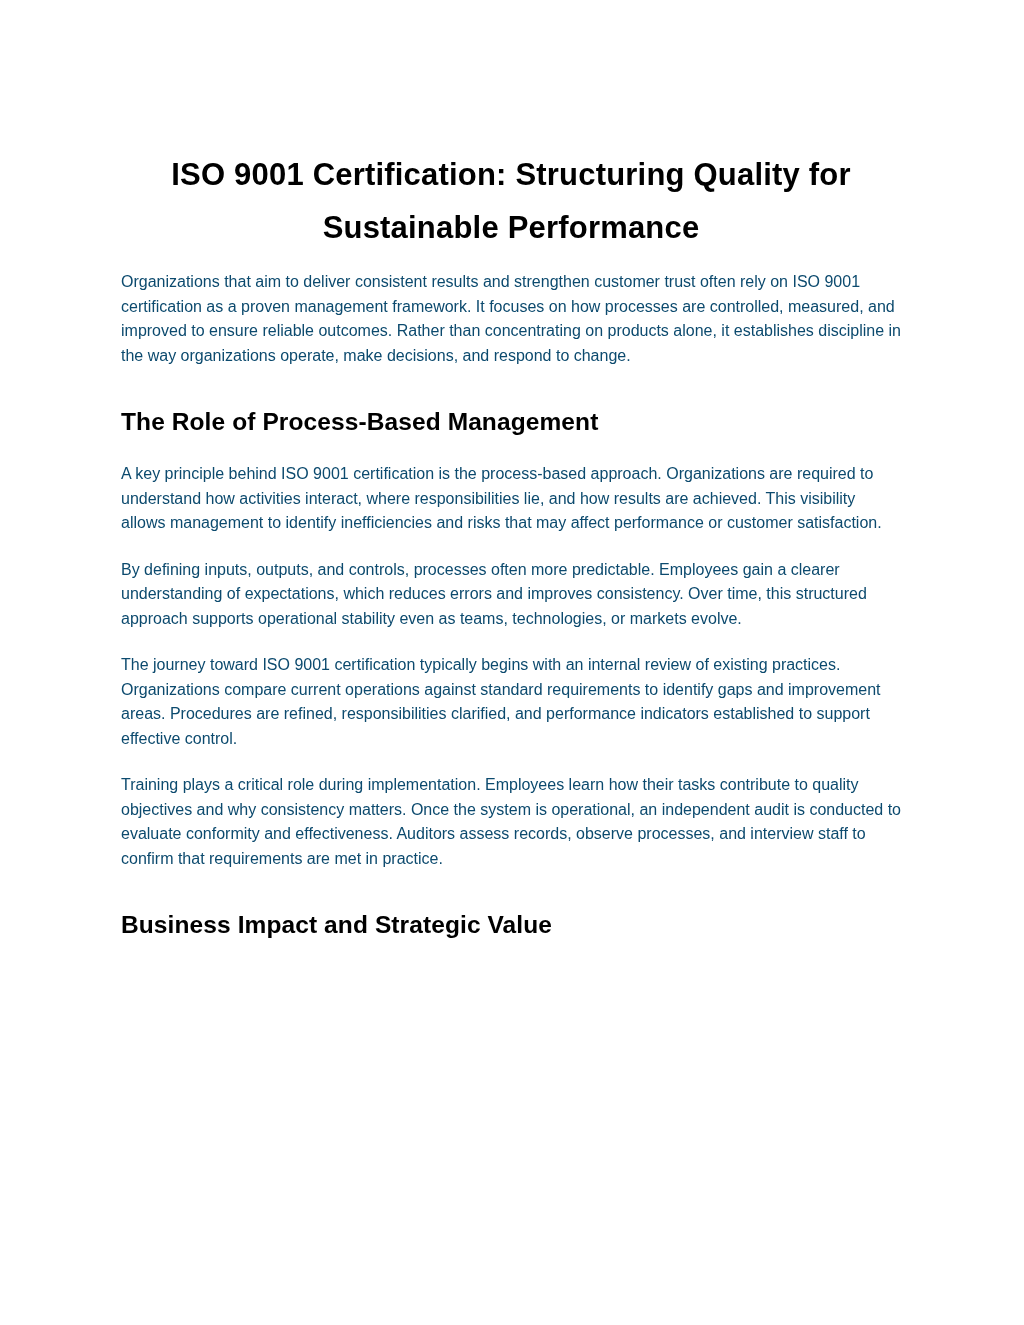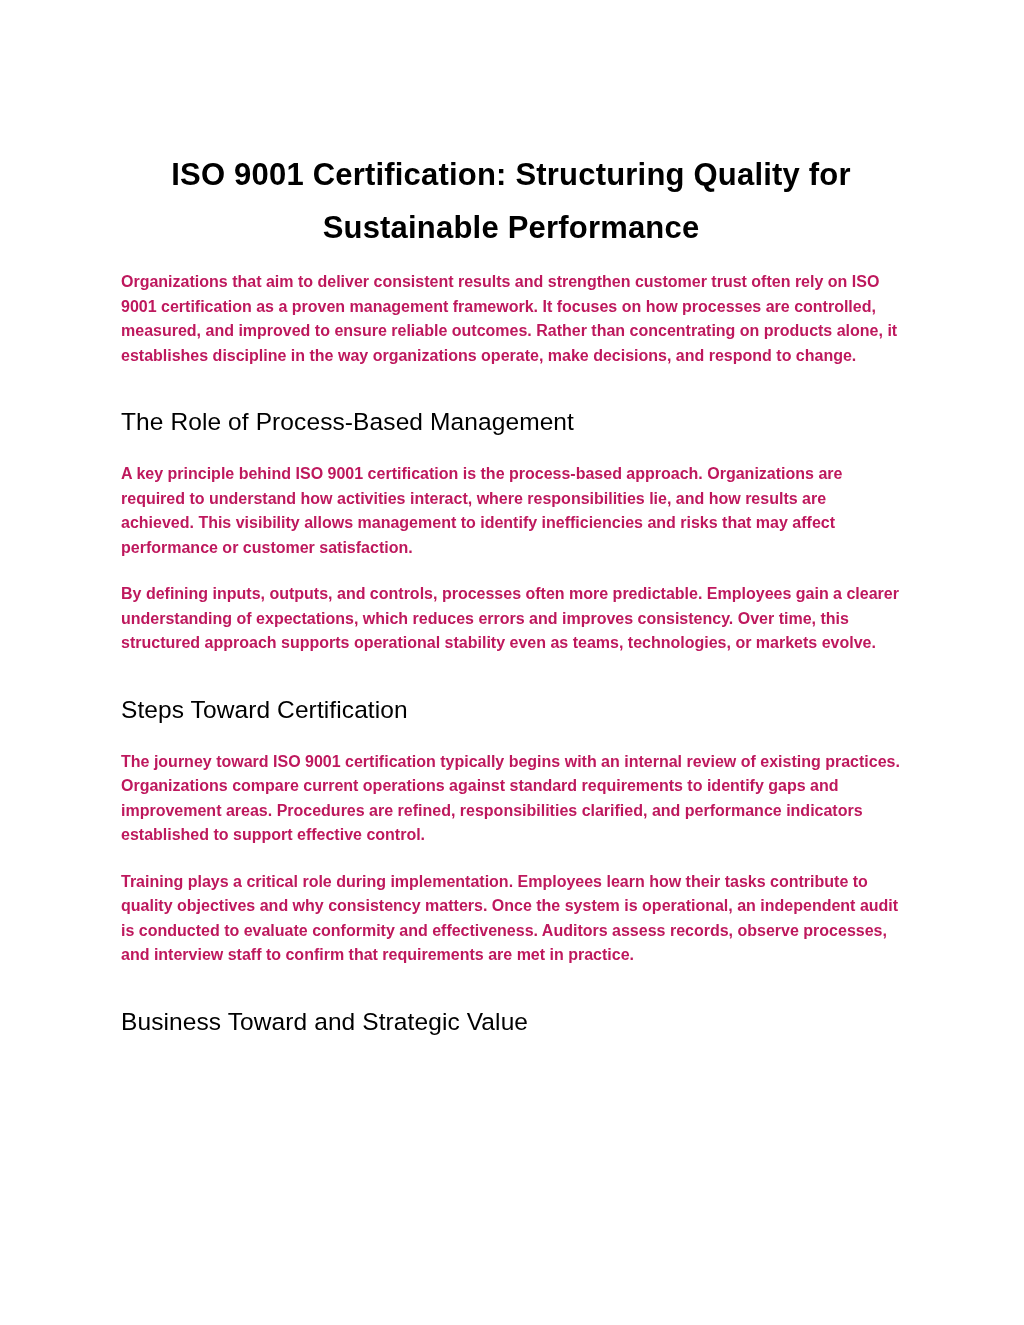--- a/index.html
+++ b/index.html
@@ -24,28 +24,28 @@
     font-weight: 700;
     line-height: 53px;
     text-align: center;
     letter-spacing: 0.2px;
     color: #000000;
     margin: 0 0 16px 0;
   }
   .body-paragraph {
     font-size: 16px;
     line-height: 24.5px;
-    font-weight: 700;
-    color: #be185d;
+    font-weight: 400;
+    color: #0c4a6e;
     margin: 0 0 22px 0;
     text-align: left;
   }
   h2.section-heading {
     font-size: 24.5px;
-    font-weight: 400;
+    font-weight: 700;
     line-height: 30px;
     color: #000000;
     margin: 39px 0 25px 0;
     letter-spacing: 0.1px;
   }
 </style>
 </head>
 <body>
 
 <div class="page">
@@ -55,22 +55,21 @@
 
     <p class="body-paragraph">Organizations that aim to deliver consistent results and strengthen customer trust often rely on ISO 9001 certification as a proven management framework. It focuses on how processes are controlled, measured, and improved to ensure reliable outcomes. Rather than concentrating on products alone, it establishes discipline in the way organizations operate, make decisions, and respond to change.</p>
 
 
     <h2 class="section-heading">The Role of Process-Based Management</h2>
 
     <p class="body-paragraph">A key principle behind ISO 9001 certification is the process-based approach. Organizations are required to understand how activities interact, where responsibilities lie, and how results are achieved. This visibility allows management to identify inefficiencies and risks that may affect performance or customer satisfaction.</p>
 
     <p class="body-paragraph">By defining inputs, outputs, and controls, processes often more predictable. Employees gain a clearer understanding of expectations, which reduces errors and improves consistency. Over time, this structured approach supports operational stability even as teams, technologies, or markets evolve.</p>
 
-    <h2 class="section-heading">Steps Toward Certification</h2>
 
     <p class="body-paragraph">The journey toward ISO 9001 certification typically begins with an internal review of existing practices. Organizations compare current operations against standard requirements to identify gaps and improvement areas. Procedures are refined, responsibilities clarified, and performance indicators established to support effective control.</p>
 
     <p class="body-paragraph">Training plays a critical role during implementation. Employees learn how their tasks contribute to quality objectives and why consistency matters. Once the system is operational, an independent audit is conducted to evaluate conformity and effectiveness. Auditors assess records, observe processes, and interview staff to confirm that requirements are met in practice.</p>
 
-    <h2 class="section-heading">Business Toward and Strategic Value</h2>
+    <h2 class="section-heading">Business Impact and Strategic Value</h2>
 
   </div>
 </div>
 
 </body></html>

